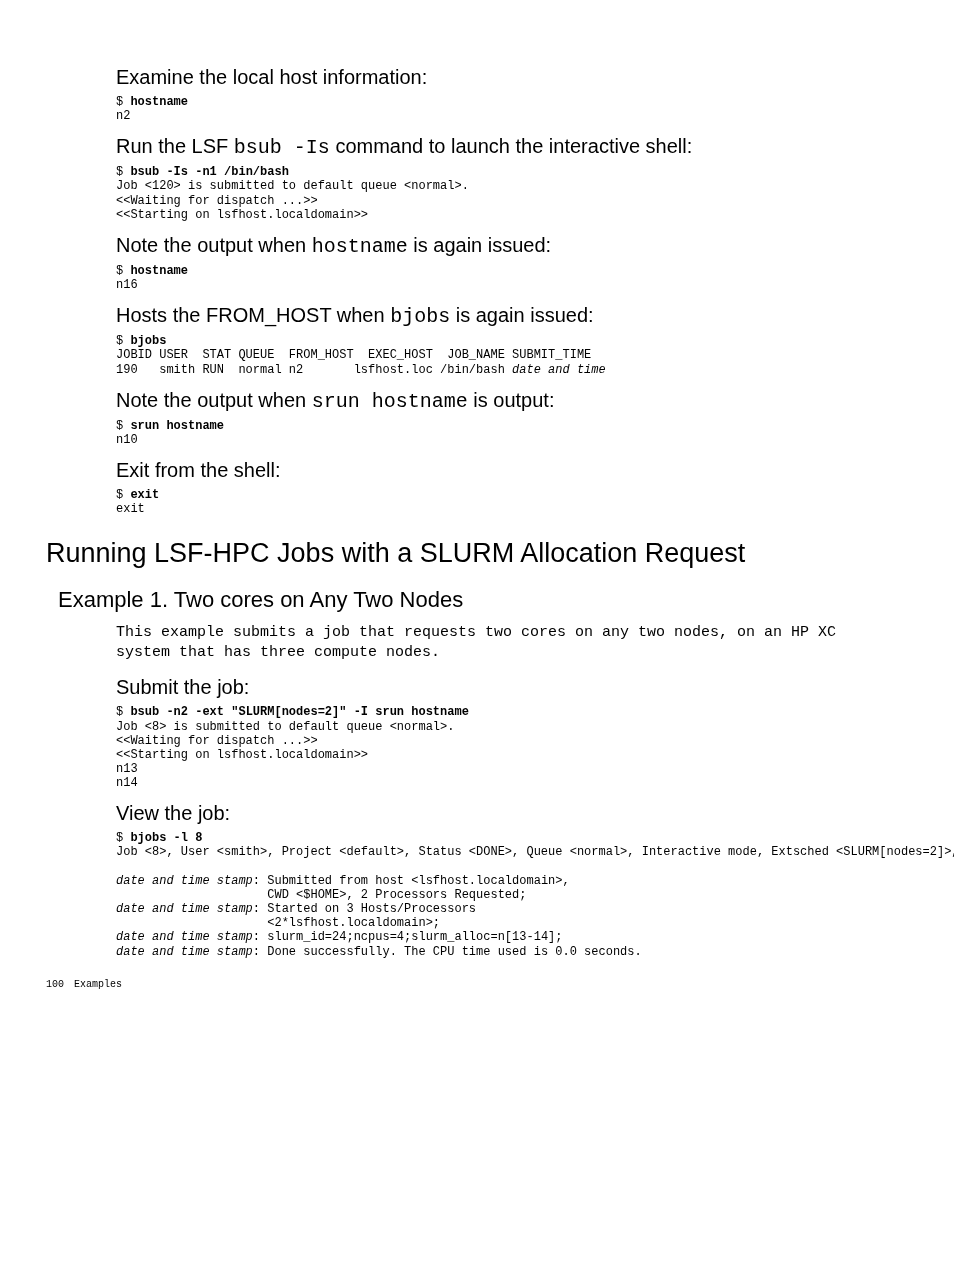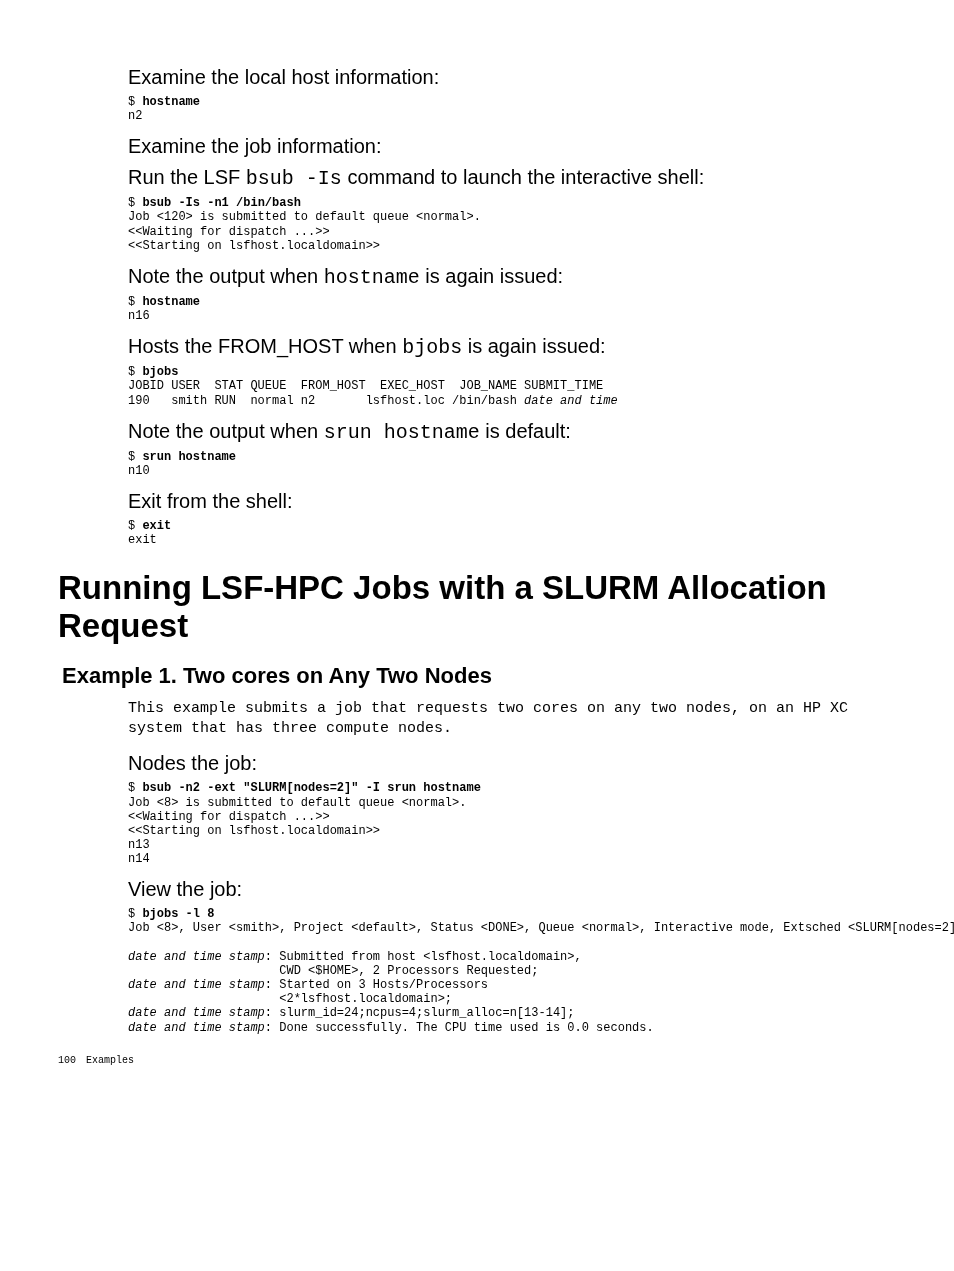--- a/index.html
+++ b/index.html
@@ -4,21 +4,21 @@
 <style>
   body {
     margin: 0;
     padding: 0;
     font-family: Arial, Helvetica, sans-serif;
     background: #fff;
     color: #000;
     width: 954px;
   }
   .page {
-    padding: 58px 58px 30px 58px;
+    padding: 58px 58px 30px 46px;
   }
   .indent {
     margin-left: 70px;
   }
   .h-para {
     font-size: 20px;
     font-weight: normal;
     margin: 8px 0 6px 0;
     font-family: "Segoe UI", Arial, sans-serif;
   }
@@ -32,29 +32,29 @@
   .code-block .cmd {
     font-weight: bold;
   }
   .code-block .ital {
     font-style: italic;
   }
   .inline-code {
     font-family: "Courier New", monospace;
   }
   .h1 {
-    font-size: 33px;
-    font-weight: bold;
+    font-size: 27px;
+    font-weight: normal;
     margin: 22px 0 10px 0;
     font-family: "Segoe UI", Arial, sans-serif;
   }
   .h2 {
     font-size: 22px;
-    font-weight: bold;
-    margin: 18px 0 10px 4px;
+    font-weight: normal;
+    margin: 18px 0 10px 12px;
     font-family: "Segoe UI", Arial, sans-serif;
   }
   .body-text {
     font-size: 15px;
     line-height: 1.3;
     margin: 6px 0 14px 0;
     font-family: Liberation Mono, monospace;
   }
   .footer {
     font-size: 10px;
@@ -67,21 +67,20 @@
 
 <div class="page">
 
   <div class="indent">
     <div class="h-para">Examine the local host information:</div>
     <div class="code-block"><span>$ </span><span class="cmd">hostname</span>
 <span>n2</span></div>
   </div>
 
   <div class="indent">
-    <div class="h-para">Examine the job information:</div>
   </div>
 
   <div class="indent">
     <div class="h-para"><span>Run the LSF </span><span class="inline-code">bsub -Is</span><span> command to launch the interactive shell:</span></div>
     <div class="code-block"><span>$ </span><span class="cmd">bsub -Is -n1 /bin/bash</span>
 <span>Job &lt;120&gt; is submitted to default queue &lt;normal&gt;.
 &lt;&lt;Waiting for dispatch ...&gt;&gt;
 &lt;&lt;Starting on lsfhost.localdomain&gt;&gt;</span></div>
   </div>
 
@@ -92,40 +91,40 @@
   </div>
 
   <div class="indent">
     <div class="h-para"><span>Hosts the FROM_HOST when </span><span class="inline-code">bjobs</span><span> is again issued:</span></div>
     <div class="code-block"><span>$ </span><span class="cmd">bjobs</span>
 <span>JOBID USER  STAT QUEUE  FROM_HOST  EXEC_HOST  JOB_NAME SUBMIT_TIME</span>
 <span>190   smith RUN  normal n2       lsfhost.loc /bin/bash </span><span class="ital">date and time</span></div>
   </div>
 
   <div class="indent">
-    <div class="h-para"><span>Note the output when </span><span class="inline-code">srun hostname</span><span> is default:</span></div>
+    <div class="h-para"><span>Note the output when </span><span class="inline-code">srun hostname</span><span> is output:</span></div>
     <div class="code-block"><span>$ </span><span class="cmd">srun hostname</span>
 <span>n10</span></div>
   </div>
 
   <div class="indent">
     <div class="h-para">Exit from the shell:</div>
     <div class="code-block"><span>$ </span><span class="cmd">exit</span>
 <span>exit</span></div>
   </div>
 
   <div class="h1">Running LSF-HPC Jobs with a SLURM Allocation Request</div>
   <div class="h2">Example 1. Two cores on Any Two Nodes</div>
 
   <div class="indent">
     <div class="body-text">This example submits a job that requests two cores on any two nodes, on an HP XC system that has three compute nodes.</div>
   </div>
 
   <div class="indent">
-    <div class="h-para">Nodes the job:</div>
+    <div class="h-para">Submit the job:</div>
     <div class="code-block"><span>$ </span><span class="cmd">bsub -n2 -ext "SLURM[nodes=2]" -I srun hostname</span>
 <span>Job &lt;8&gt; is submitted to default queue &lt;normal&gt;.
 &lt;&lt;Waiting for dispatch ...&gt;&gt;
 &lt;&lt;Starting on lsfhost.localdomain&gt;&gt;
 n13
 n14</span></div>
   </div>
 
   <div class="indent">
     <div class="h-para">View the job:</div>

